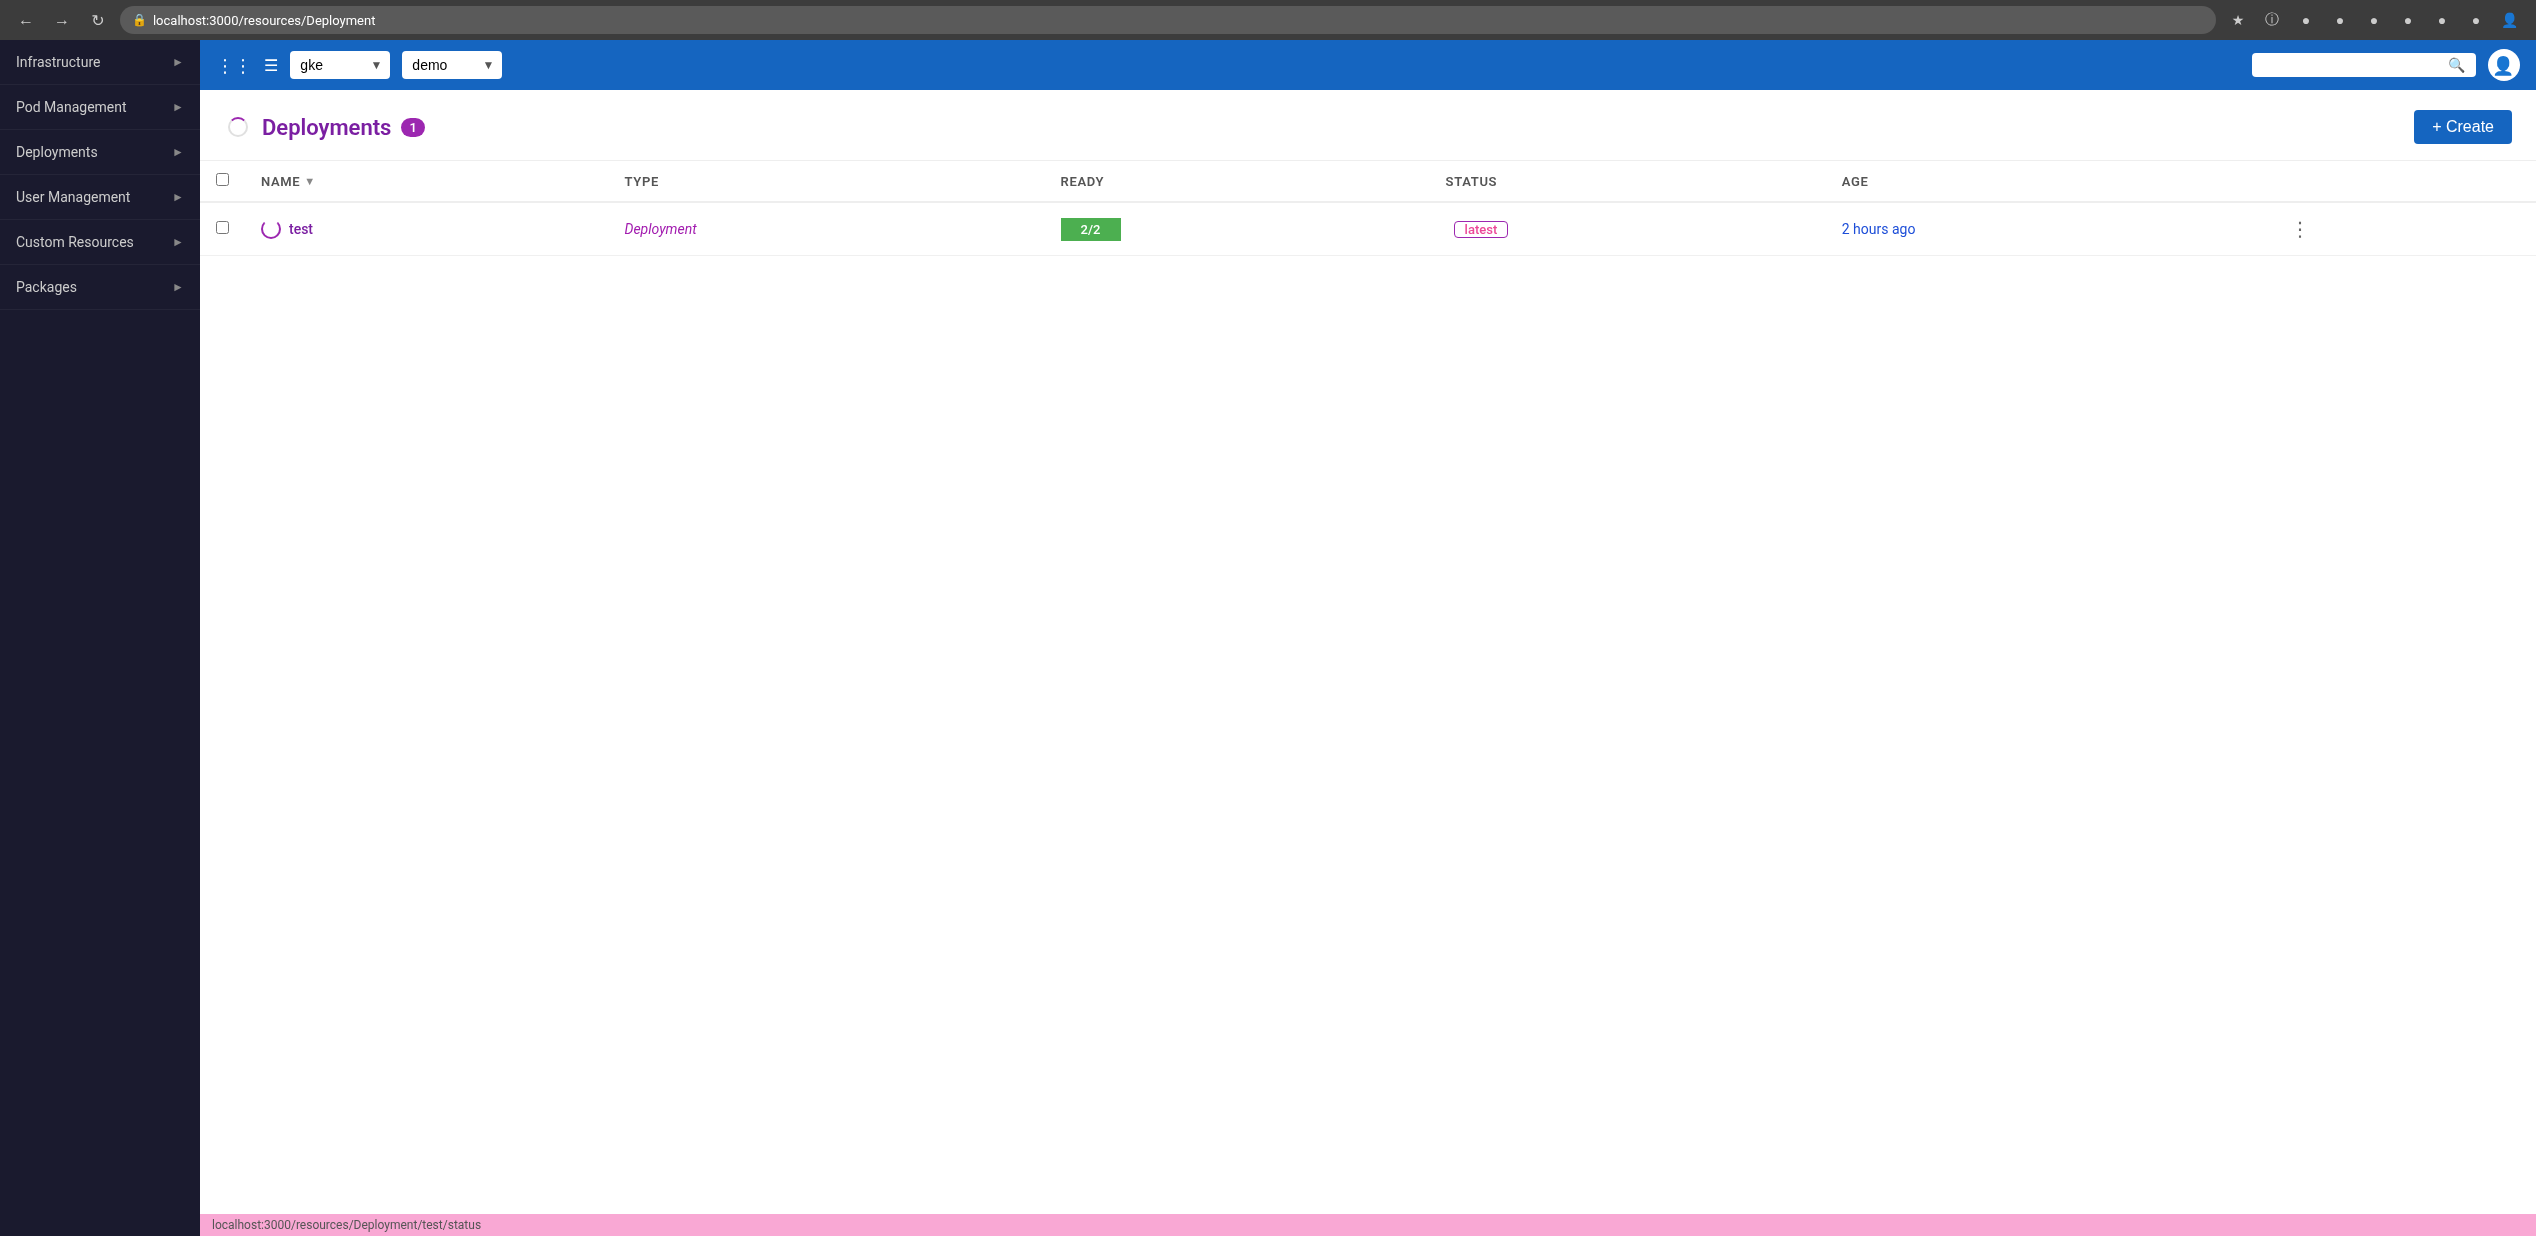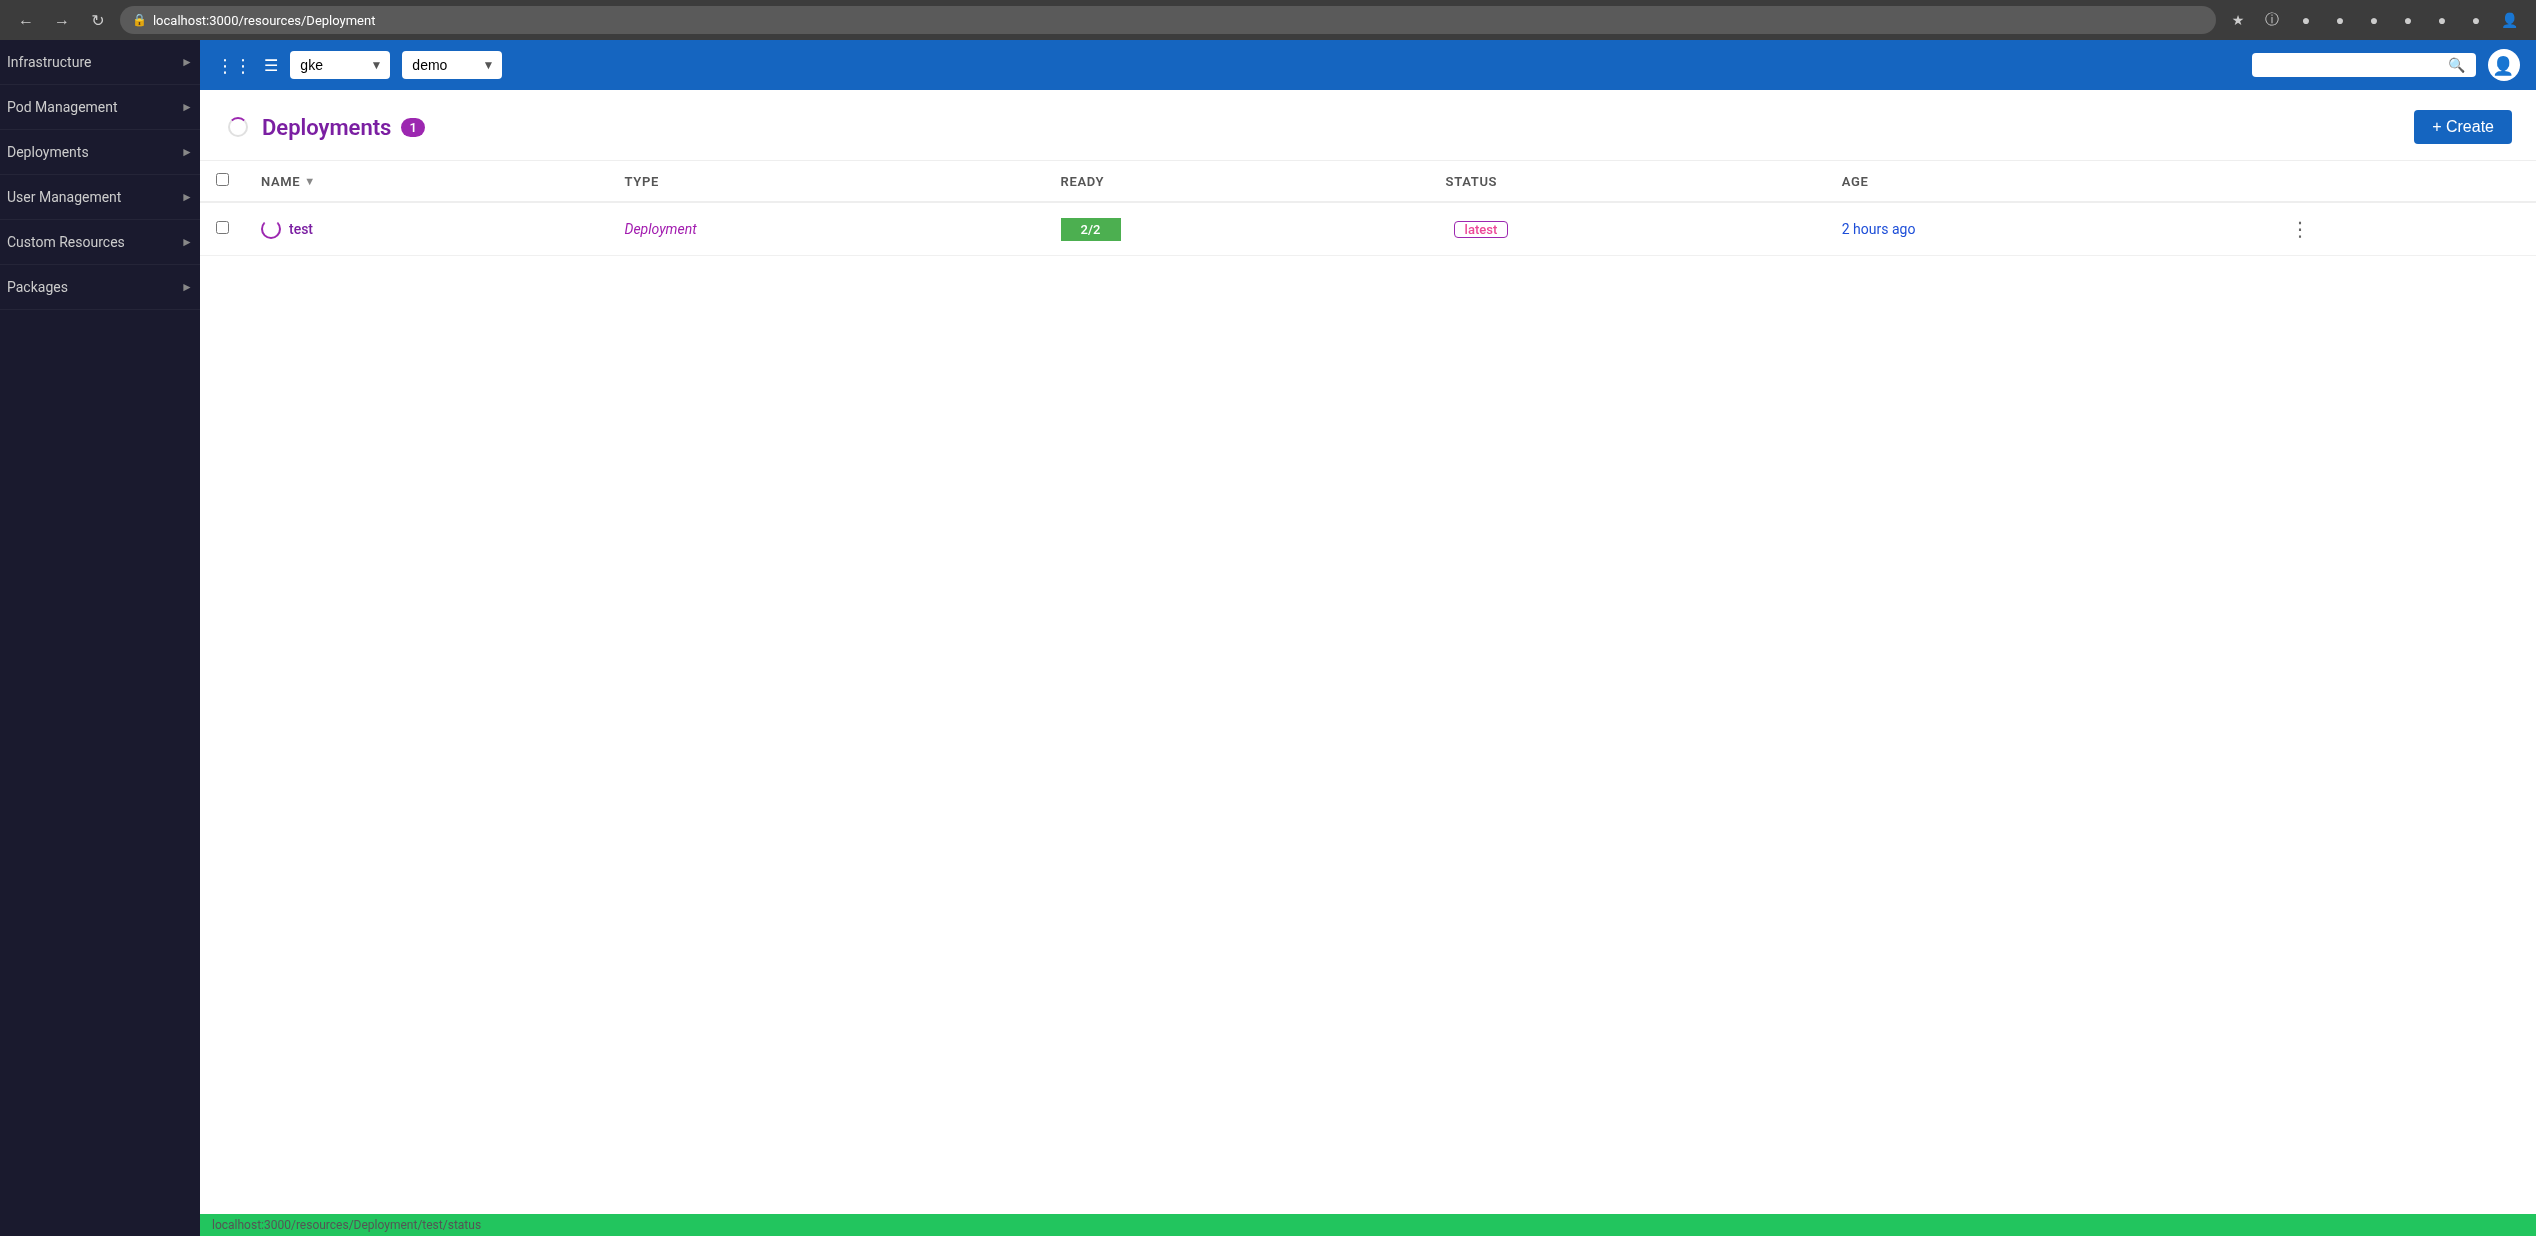--- a/index.html
+++ b/index.html
@@ -93,21 +93,21 @@
     }
     .sidebar-logo-text {
       font-size: 18px;
       font-weight: 600;
       color: #fff;
     }
     .sidebar-item {
       display: flex;
       align-items: center;
       justify-content: space-between;
-      padding: 14px 7px;
+      padding: 14px 16px;
       cursor: pointer;
       color: #ccc;
       font-size: 14px;
       border-bottom: 1px solid rgba(255,255,255,0.05);
       transition: background 0.15s;
       gap: 20px;
     }
     .sidebar-item .chevron {
       font-size: 12px;
       color: #888;
@@ -319,21 +319,21 @@
       border: none;
       cursor: pointer;
       font-size: 20px;
       color: #666;
       padding: 2px 6px;
       border-radius: 4px;
     }
 
     
     .status-bar {
-      background: #22c55e;
+      background: #f9a8d4;
       padding: 4px 12px;
       font-size: 12px;
       color: #555;
       flex-shrink: 0;
     }
 
     .header-search-wrapper {
       background: #fff;
       border-radius: 4px;
       display: flex;

